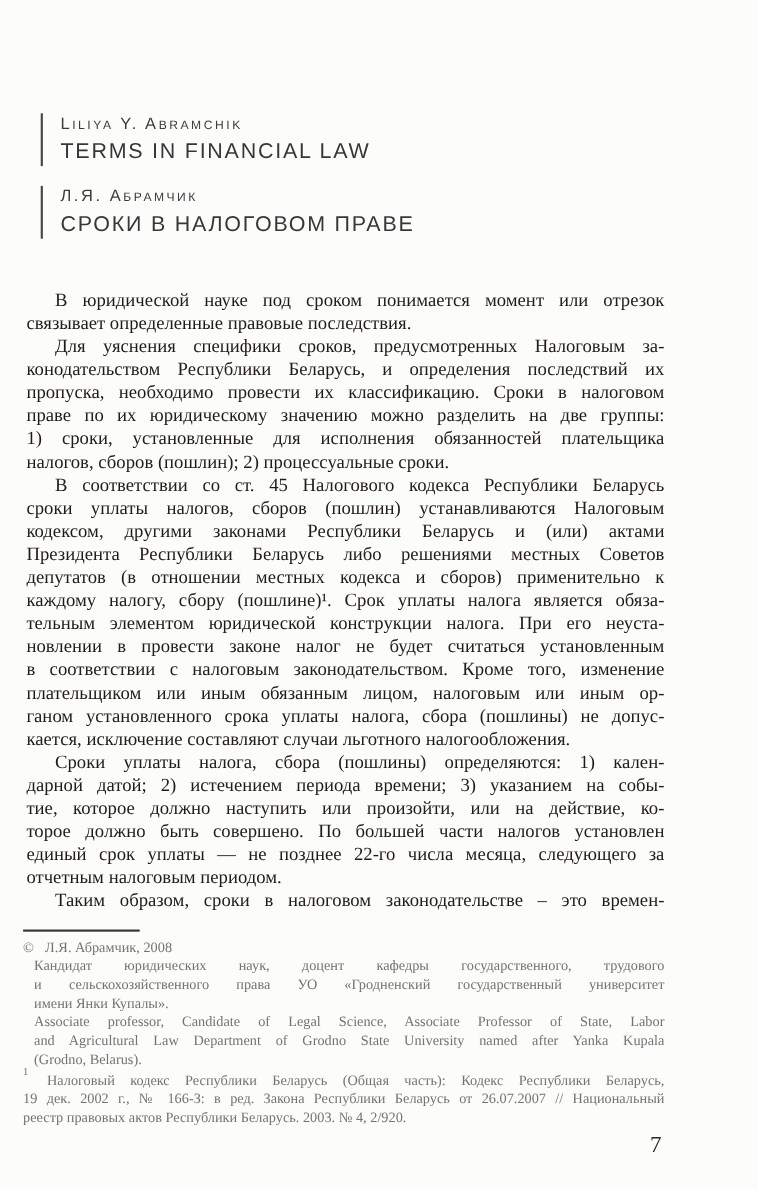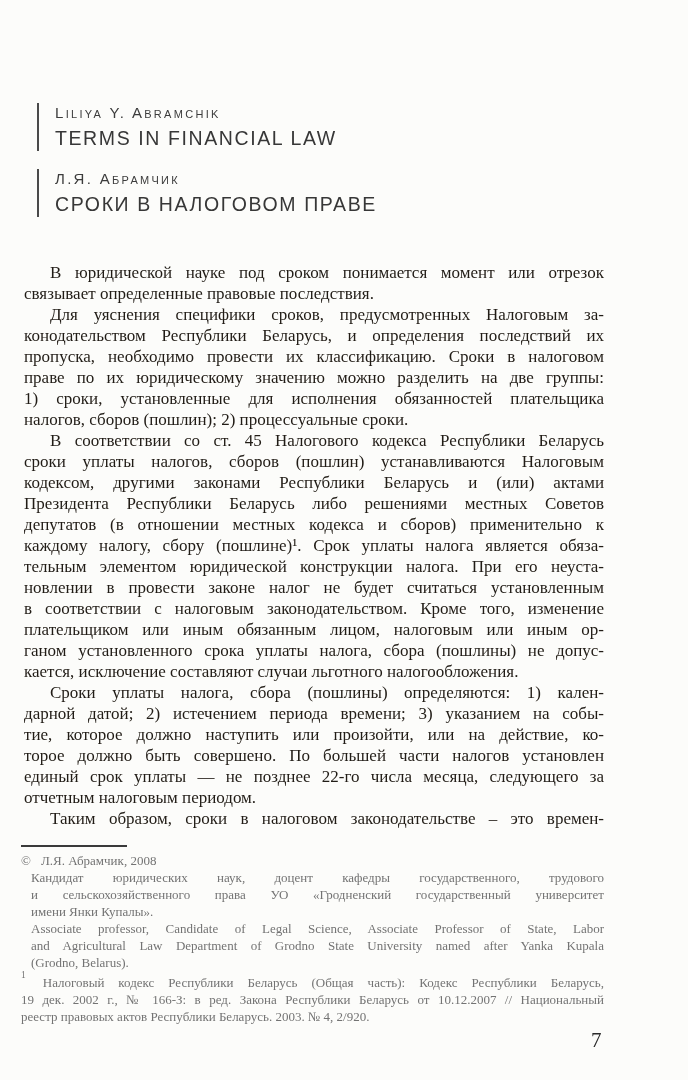--- a/index.html
+++ b/index.html
@@ -166,21 +166,21 @@
     </div>
 
     <div class="fn-indent">
       <span class="fl">Associate professor, Candidate of Legal Science, Associate Professor of State, Labor</span>
       <span class="fl">and Agricultural Law Department of Grodno State University named after Yanka Kupala</span>
       <span class="fl last">(Grodno, Belarus).</span>
     </div>
 
     <div>
       <span class="fl"><sup class="fn-sup">1</sup><span>Налоговый кодекс Республики Беларусь (Общая часть): Кодекс Республики Беларусь,</span></span>
-      <span class="fl">19 дек. 2002 г., № 166-З: в ред. Закона Республики Беларусь от 10.12.2007 // Национальный</span>
+      <span class="fl">19 дек. 2002 г., № 166-З: в ред. Закона Республики Беларусь от 26.07.2007 // Национальный</span>
       <span class="fl last">реестр правовых актов Республики Беларусь. 2003. № 4, 2/920.</span>
     </div>
 
   </div>
 
   <div class="page-number">7</div>
 
 </div>
 
 </body></html>

